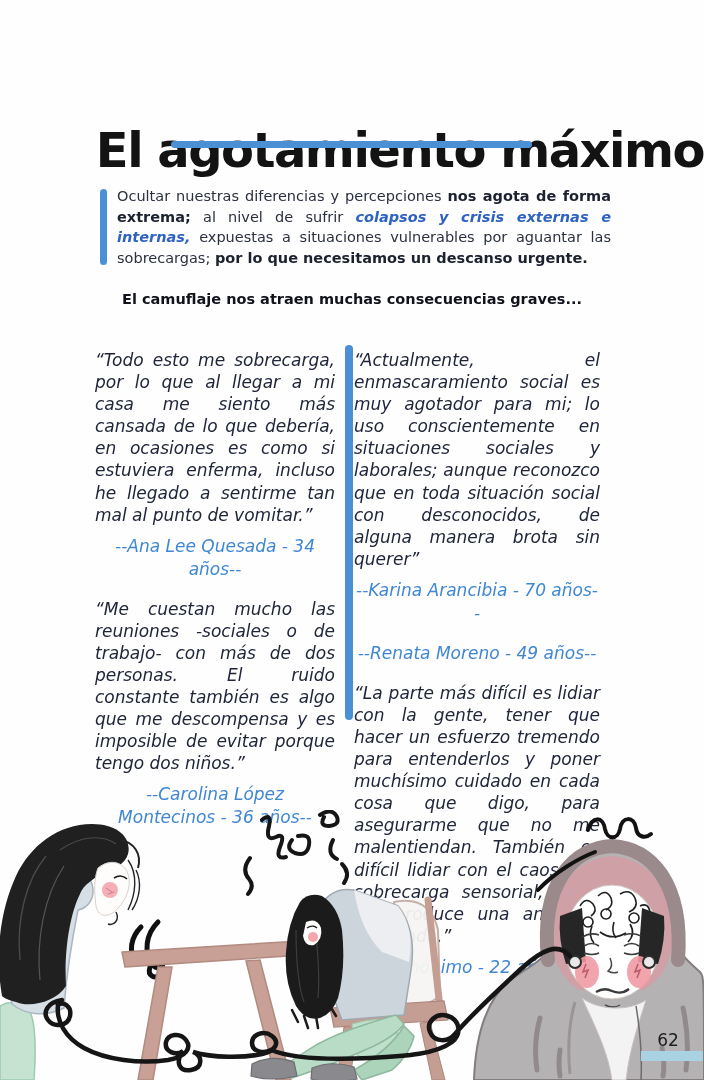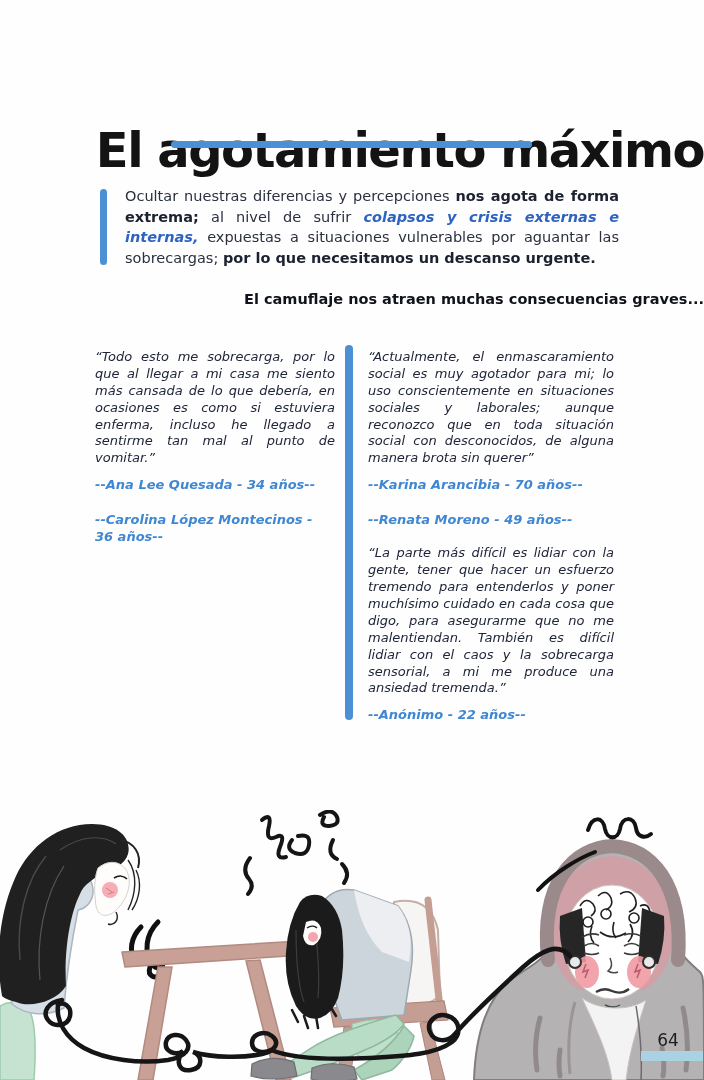--- a/index.html
+++ b/index.html
@@ -15,38 +15,38 @@
   }
   .title-underline {
     position:absolute; top:141px; left:171px; width:361px; height:7px;
     border-radius:4px; background:#4b8fd4;
   }
   .intro-bar {
     position:absolute; top:189px; left:100px; width:7px; height:76px;
     border-radius:4px; background:#4b8fd4;
   }
   .intro-text {
-    position:absolute; top:186px; left:125px; width:494px; margin:0;
+    position:absolute; top:186px; left:117px; width:494px; margin:0;
     font-size:14.5px; line-height:1.42; text-align:justify; color:#2b3040;
   }
   .seg-bold { font-weight:700; color:#1c2130; }
   .seg-highlight { font-weight:700; font-style:italic; color:#2f63c1; }
   .subheading {
     position:absolute; top:291px; left:0; width:100%; margin:0;
-    text-align:right; font-size:14.5px; font-weight:700; color:#10131c;
+    text-align:center; font-size:14.5px; font-weight:700; color:#10131c;
   }
   .testimonial-col {
-    position:absolute; top:349px; font-size:13px; font-style:italic;
+    position:absolute; top:349px; font-size:17px; font-style:italic;
     color:#20263a;
   }
   .col-left  { left:95px;  width:240px; }
-  .col-right { left:368px; width:246px; }
+  .col-right { left:354px; width:246px; }
   .quote { margin:0 0 9px 0; text-align:justify; line-height:1.3; }
   .attr  {
-    margin:0 0 17px 0; text-align:left; font-weight:700;
+    margin:0 0 17px 0; text-align:center; font-weight:400;
     color:#3f87d2; line-height:1.35;
   }
   .column-divider {
     position:absolute; left:345px; top:345px; width:8px; height:375px;
     border-radius:4px; background:#4b8fd4;
   }
   .illustration { position:absolute; left:0; top:810px; width:704px; height:270px; }
   .page-number {
     position:absolute; top:1030px; left:648px; width:40px; margin:0;
     text-align:center; font-size:17px; color:#1d1d1d;
@@ -67,20 +67,21 @@
   <div class="intro-bar"></div>
   <p class="intro-text"><span>Ocultar nuestras diferencias y percepciones </span><span class="seg-bold">nos agota de forma extrema;</span><span> al nivel de sufrir </span><span class="seg-highlight">colapsos y crisis externas e internas,</span><span> expuestas a situaciones vulnerables por aguantar las sobrecargas; </span><span class="seg-bold">por lo que necesitamos un descanso urgente.</span></p>
 
   <p class="subheading">El camuflaje nos atraen muchas consecuencias graves...</p>
 
   <div class="column-divider"></div>
 
   <div class="testimonial-col col-left">
     <p class="quote">“Todo esto me sobrecarga, por lo que al llegar a mi casa me siento más cansada de lo que debería, en ocasiones es como si estuviera enferma, incluso he llegado a sentirme tan mal al punto de vomitar.”</p>
     <p class="attr">--Ana Lee Quesada - 34 años--</p>
+    <p class="quote">“Me cuestan mucho las reuniones -sociales o de trabajo- con más de dos personas. El ruido constante también es algo que me descompensa y es imposible de evitar porque tengo dos niños.”</p>
     <p class="attr">--Carolina López Montecinos - 36 años--</p>
   </div>
 
   <div class="testimonial-col col-right">
     <p class="quote">“Actualmente, el enmascaramiento social es muy agotador para mi; lo uso conscientemente en situaciones sociales y laborales; aunque reconozco que en toda situación social con desconocidos, de alguna manera brota sin querer”</p>
     <p class="attr">--Karina Arancibia - 70 años--</p>
     <p class="attr">--Renata Moreno - 49 años--</p>
     <p class="quote">“La parte más difícil es lidiar con la gente, tener que hacer un esfuerzo tremendo para entenderlos y poner muchísimo cuidado en cada cosa que digo, para asegurarme que no me malentiendan. También es difícil lidiar con el caos y la sobrecarga sensorial, a mi me produce una ansiedad tremenda.”</p>
     <p class="attr">--Anónimo - 22 años--</p>
   </div>
@@ -208,16 +209,16 @@
 
     <path d="M62,190 C 48,192 42,202 48,210 C 54,218 68,216 70,206 C 72,196 63,191 58,195
              C 56,212 66,228 84,238 C 106,250 140,254 168,250 C 186,247 192,238 186,230
              C 180,222 168,224 166,232 C 164,242 176,246 183,241 C 175,252 179,262 191,260
              C 203,258 203,246 193,242 C 213,248 244,248 262,244 C 276,241 280,232 272,226
              C 264,220 252,224 252,233 C 252,242 264,244 271,240 C 291,248 330,250 370,248
              C 408,246 436,244 452,232 C 462,224 460,210 448,206 C 436,202 426,212 430,222
              C 434,232 448,233 455,224 C 466,211 498,180 522,158 C 542,140 558,132 570,146" fill="none" stroke="#151515" stroke-width="4.5" stroke-linecap="round"></path>
   </svg>
 
-  <p class="page-number">64</p>
+  <p class="page-number">62</p>
   <div class="page-number-bar"></div>
 
 </div>
 
 </body></html>

